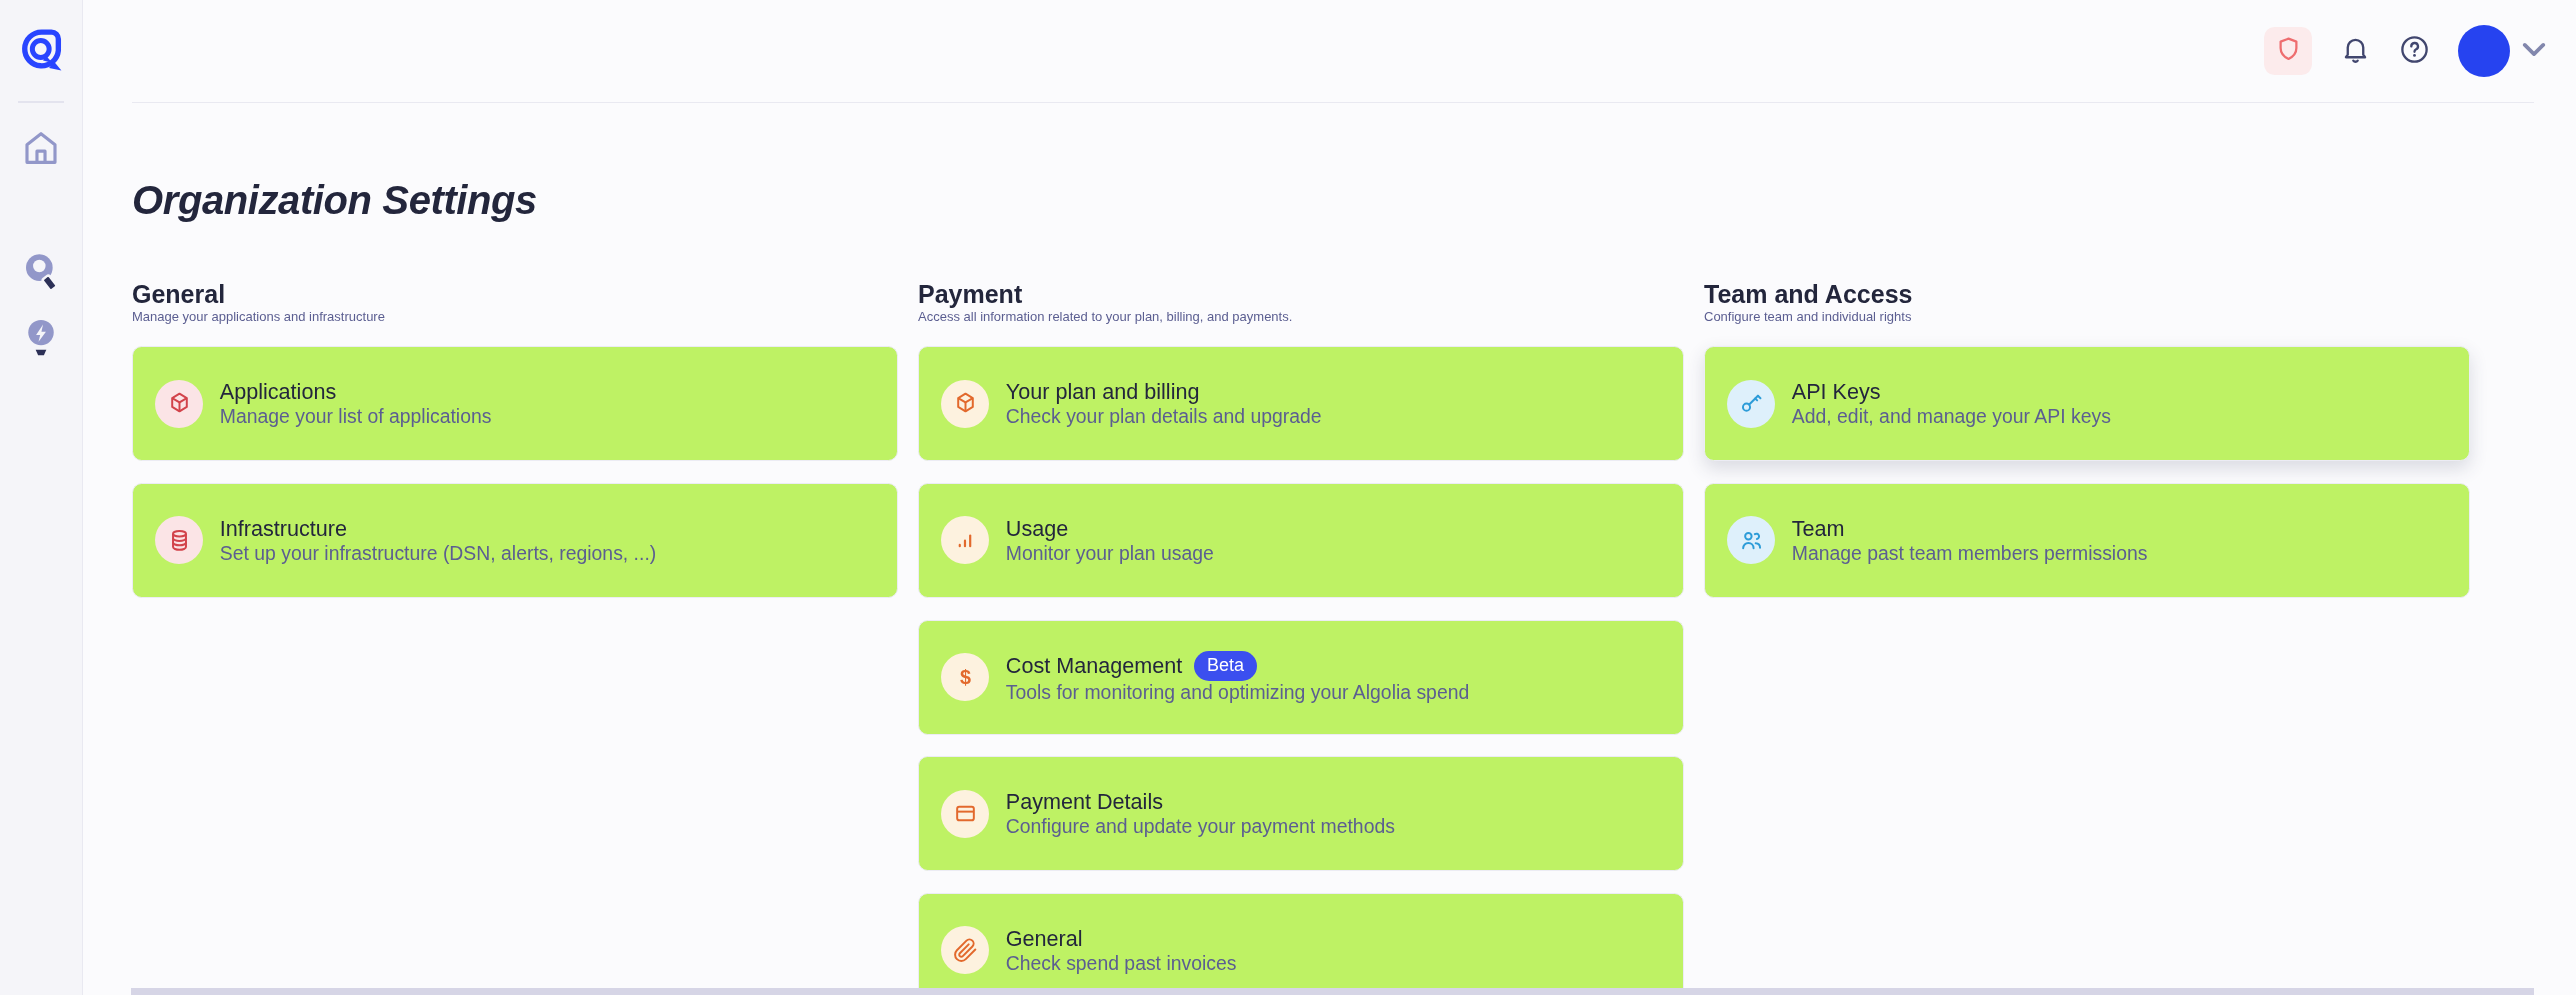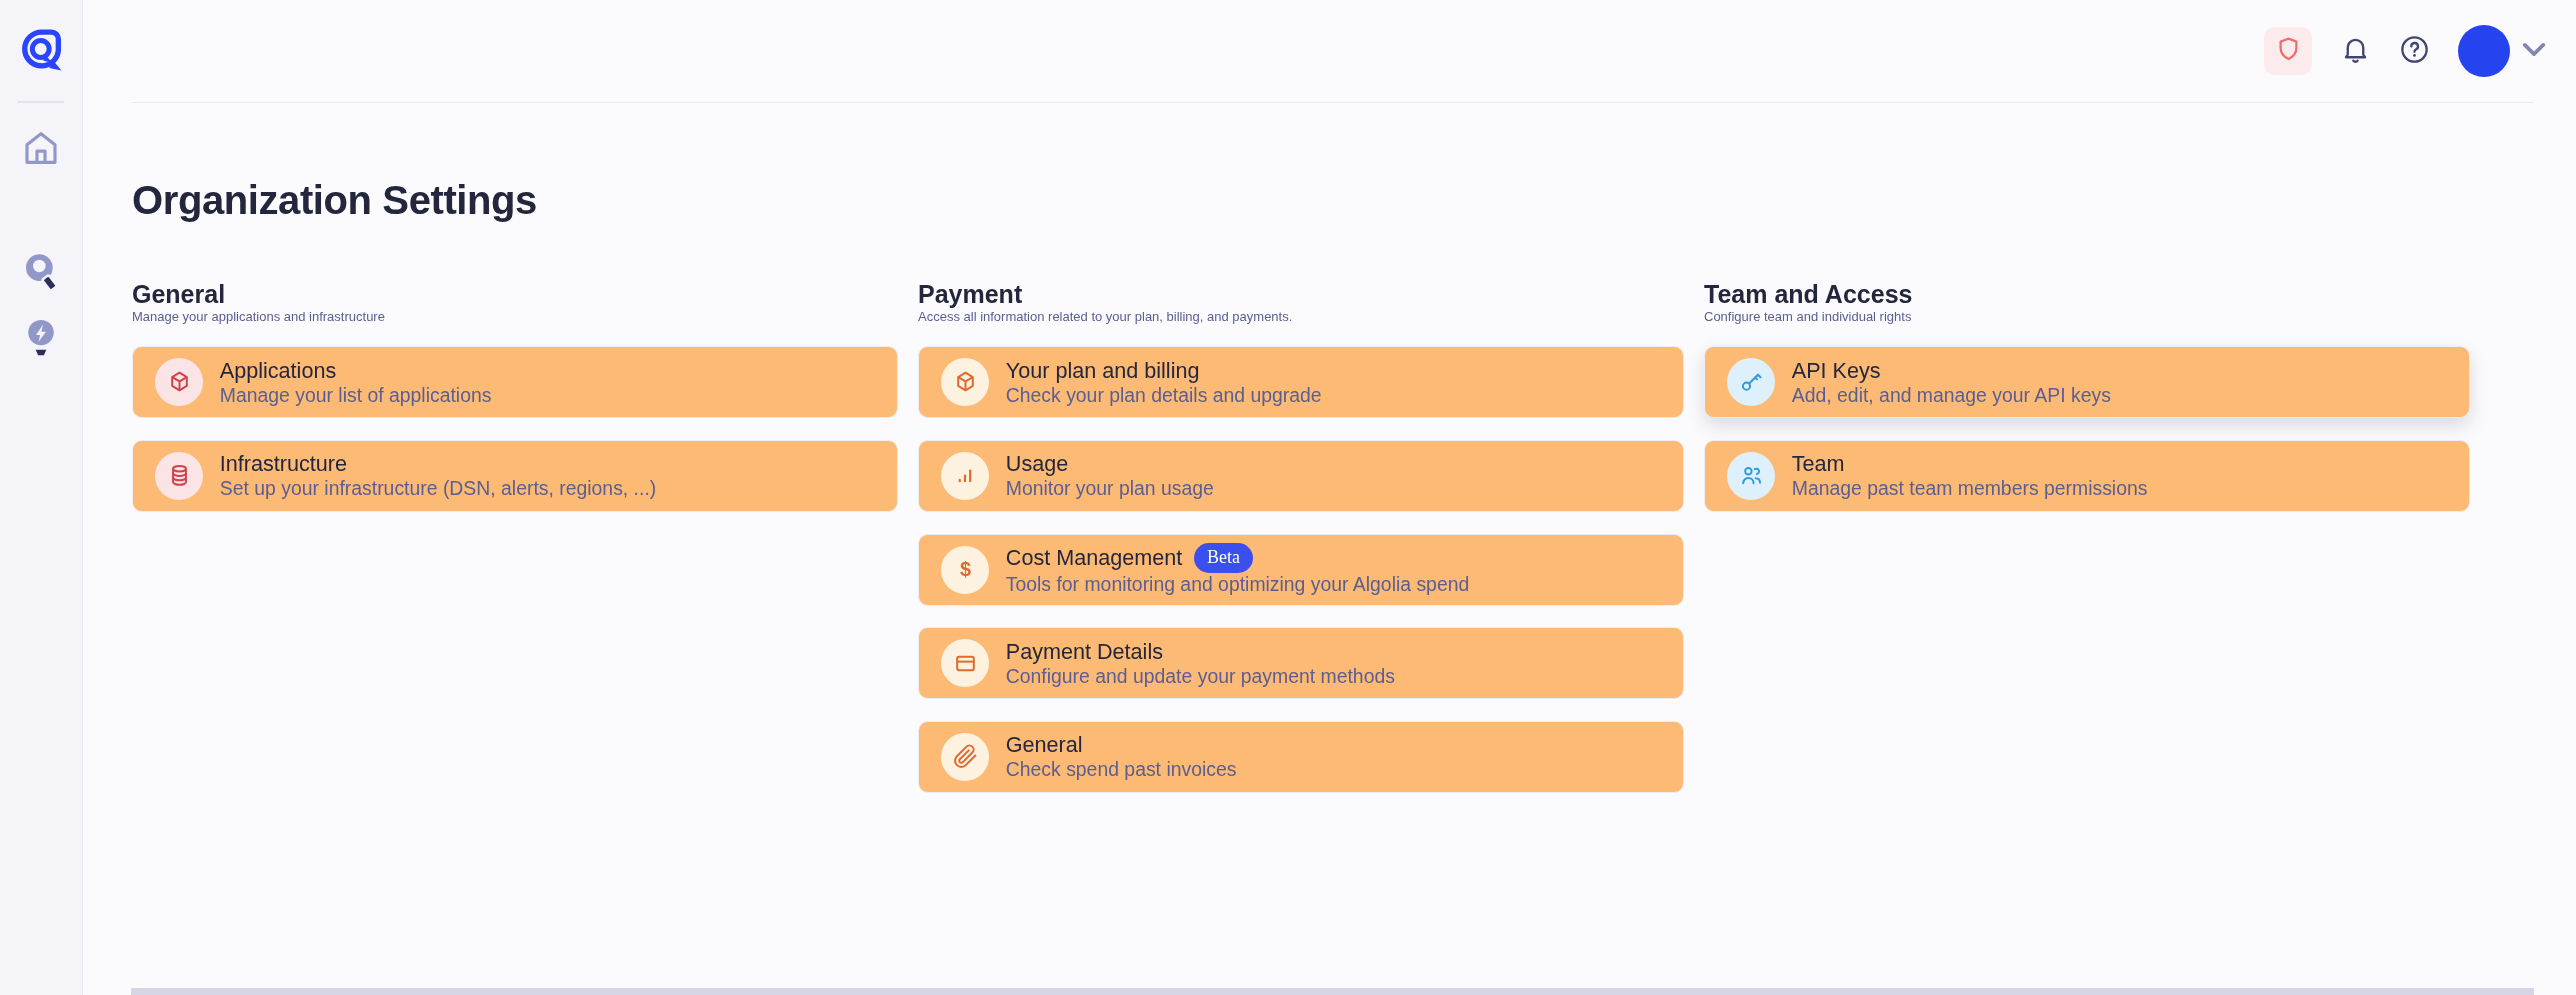--- a/index.html
+++ b/index.html
@@ -34,31 +34,32 @@
   .shield-btn { width: 48px; height: 48px; border-radius: 10.4px; background: var(--shield-bg, #fcebec); }
   .avatar-group { display: flex; align-items: center; gap: 12px; border: none; background: none; cursor: pointer; }
   .avatar { width: 52px; height: 52px; border-radius: 50%; background: var(--avatar-bg, #2643f0); }
 
   
   .main { position: absolute; left: 83px; top: 103px; right: 0; bottom: 0; }
   h1.page-title {
     margin: 75px 10px 0 49px;
     font-size: 40px; font-weight: 700; letter-spacing: -0.4px;
     color: var(--heading, #23263c);
+    font-style: italic;
   }
   .sections-grid {
     margin: 57px 0 0 49px;
     display: grid; grid-template-columns: repeat(3, 766px);
     column-gap: 61px; align-items: start; gap: 20px;
   }
   .section h2 { font-size: 25px; font-weight: 600; color: var(--heading, #23263c); }
   .section .section-sub { margin-top: 0; font-size: 13px; color: var(--muted, #5b5e91); }
   .card-list { margin-top: 22.4px; display: flex; flex-direction: column; gap: 21.6px; }
   .card {
-    height: 72px; background: #fdba74;
+    height: 115px; background: #bef264;
     border: 1.5px solid var(--card-border, #ececf4); border-radius: 9.7px;
     display: flex; align-items: center; padding: 0 22.4px; gap: 16.4px;
     cursor: pointer;
   }
   .card.elevated { box-shadow: 0 7.5px 18px rgba(50,54,90,0.16); }
   .icon-circle {
     flex: 0 0 48px; width: 48px; height: 48px; border-radius: 50%;
     display: flex; align-items: center; justify-content: center;
   }
   .card-texts { display: flex; flex-direction: column; }
@@ -240,21 +241,21 @@
   </div>
           <div class="card">
     <span class="icon-circle" style="background: rgb(253, 242, 223); color: rgb(226, 105, 44);">
               <svg width="25" height="25" viewBox="0 0 24 24">
                 <text x="12" y="18.5" text-anchor="middle" font-size="19" font-weight="600" font-family="Liberation Sans, sans-serif" fill="currentColor">$</text>
               </svg>
             </span>
     <span class="card-texts">
       <span class="card-title-row">
         <span class="card-title">Cost Management</span>
-        <span class="badge" style="background: rgb(59, 79, 239); font-family: Liberation Serif, serif;">Beta</span>
+        <span class="badge" style="background: rgb(59, 79, 239);">Beta</span>
       </span>
       <span class="card-sub">Tools for monitoring and optimizing your Algolia spend</span>
     </span>
   </div>
           <div class="card">
     <span class="icon-circle" style="background: rgb(253, 242, 223); color: rgb(226, 105, 44);">
               <svg width="25" height="25" viewBox="0 0 24 24" fill="none" stroke="currentColor" stroke-width="1.9">
                 <rect x="4" y="5.5" width="16" height="13" rx="2"></rect>
                 <path d="M4 10.2 H20"></path>
               </svg>

